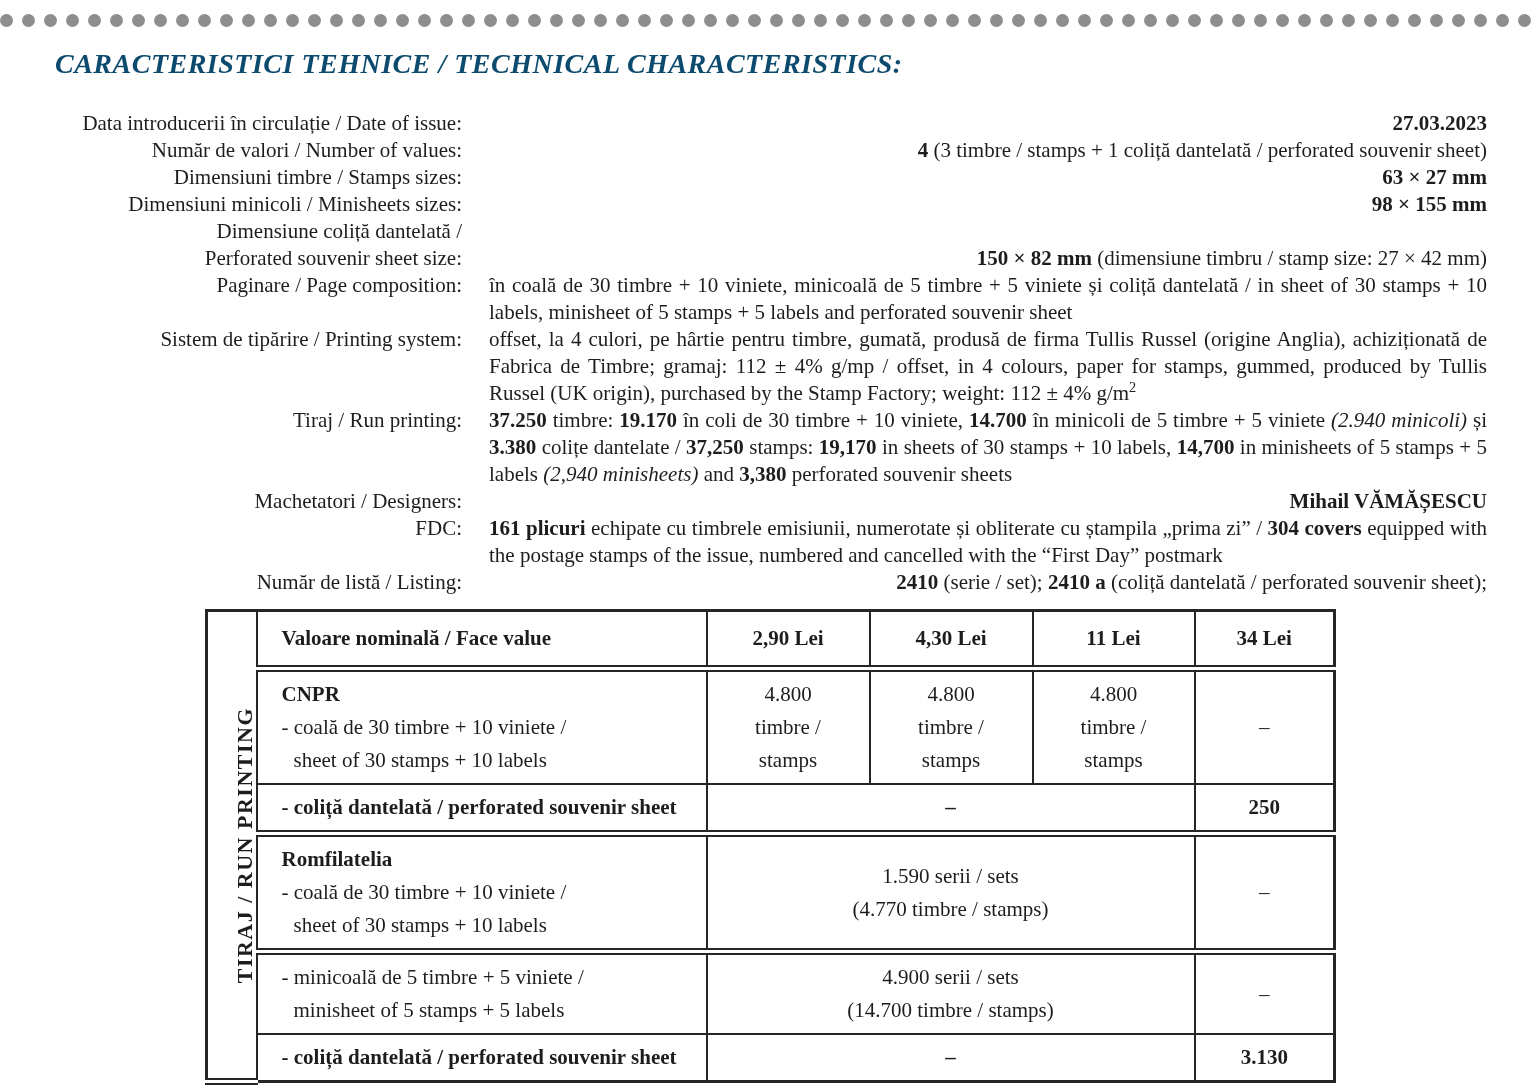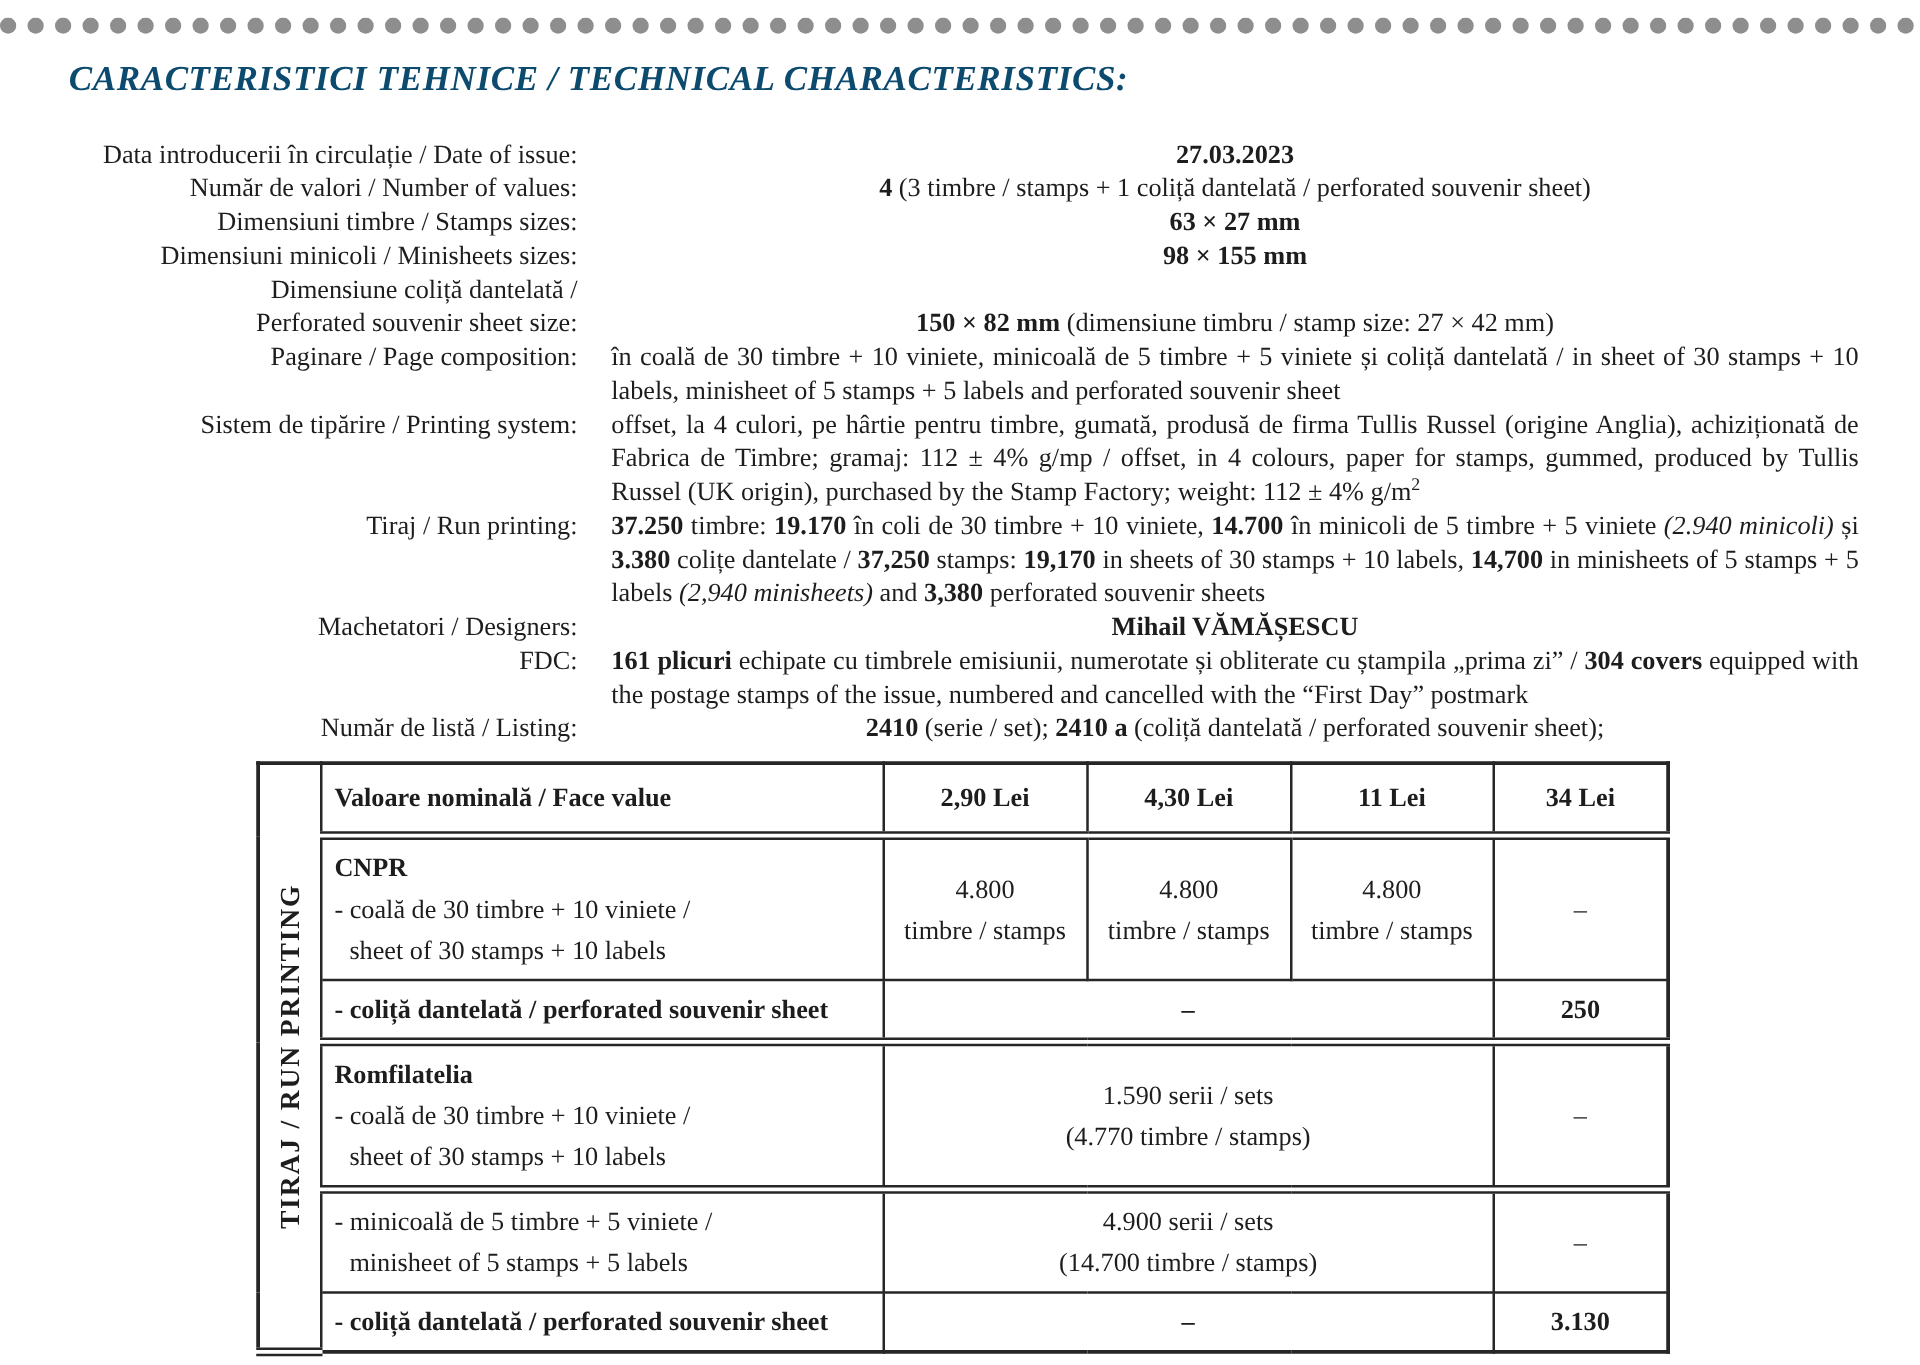--- a/index.html
+++ b/index.html
@@ -55,38 +55,38 @@
     display: grid;
     grid-template-columns: 407px 1fr;
     column-gap: 27px;
     align-items: start;
   }
   .info-row.align-end { align-items: end; }
   .info-label {
     text-align: right;
     white-space: pre-line;
   }
-  .info-value { text-align: center; }
+  .info-value { text-align: right; }
   .info-value.just { text-align: justify; }
   sup { font-size: 0.68em; line-height: 0; }
   
   .tbl-wrap { margin-top: 13px; margin-left: 150px; }
   table.tirage {
     border-collapse: collapse;
     table-layout: fixed;
     width: 1128px;
     font-size: 21px;
     color: #1d1d1d;
   }
   table.tirage, table.tirage td {
     border: 2px solid #262626;
   }
   table.tirage { border-width: 3px; }
   table.tirage td {
-    padding: 6px 10px;
+    padding: 6px 24px;
     vertical-align: middle;
   }
   tr.sep td { border-bottom: 7px double #262626; }
   td.side-cell {
     padding: 4px 2px;
     text-align: center;
     vertical-align: middle;
   }
   .side-vert {
     writing-mode: vertical-rl;

